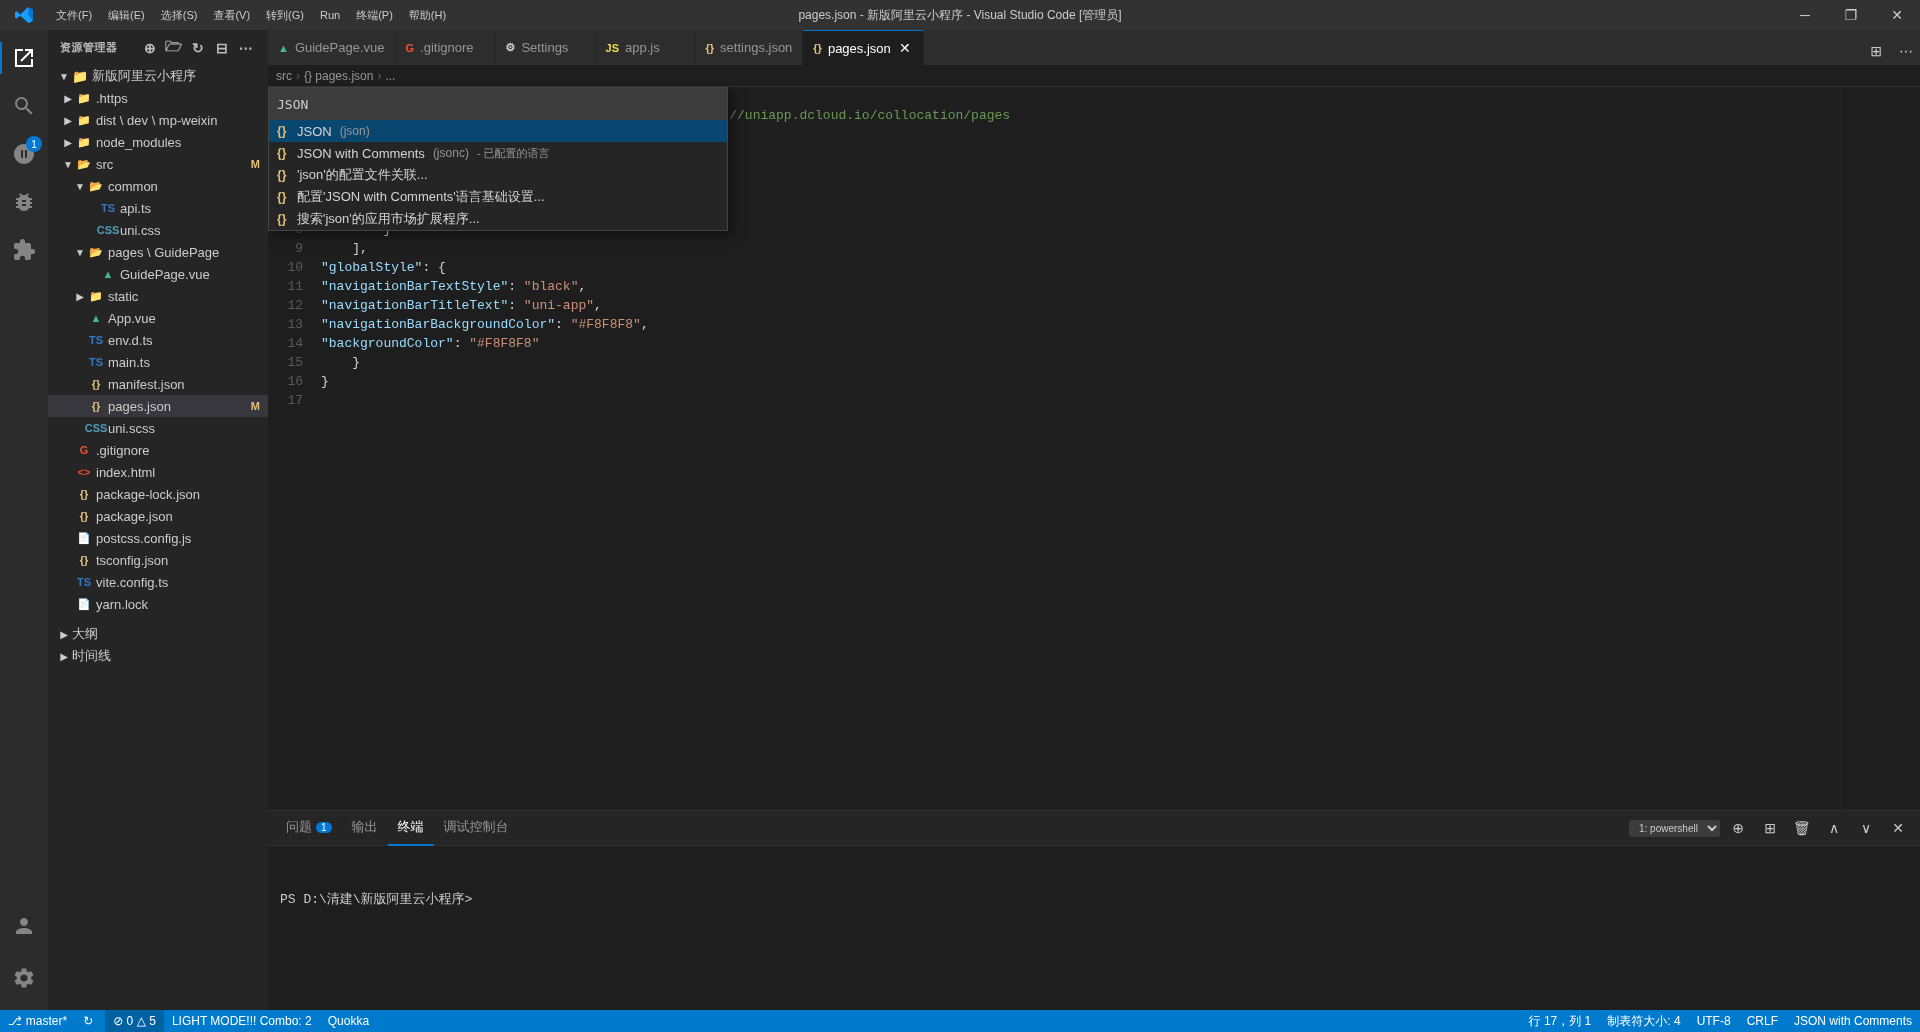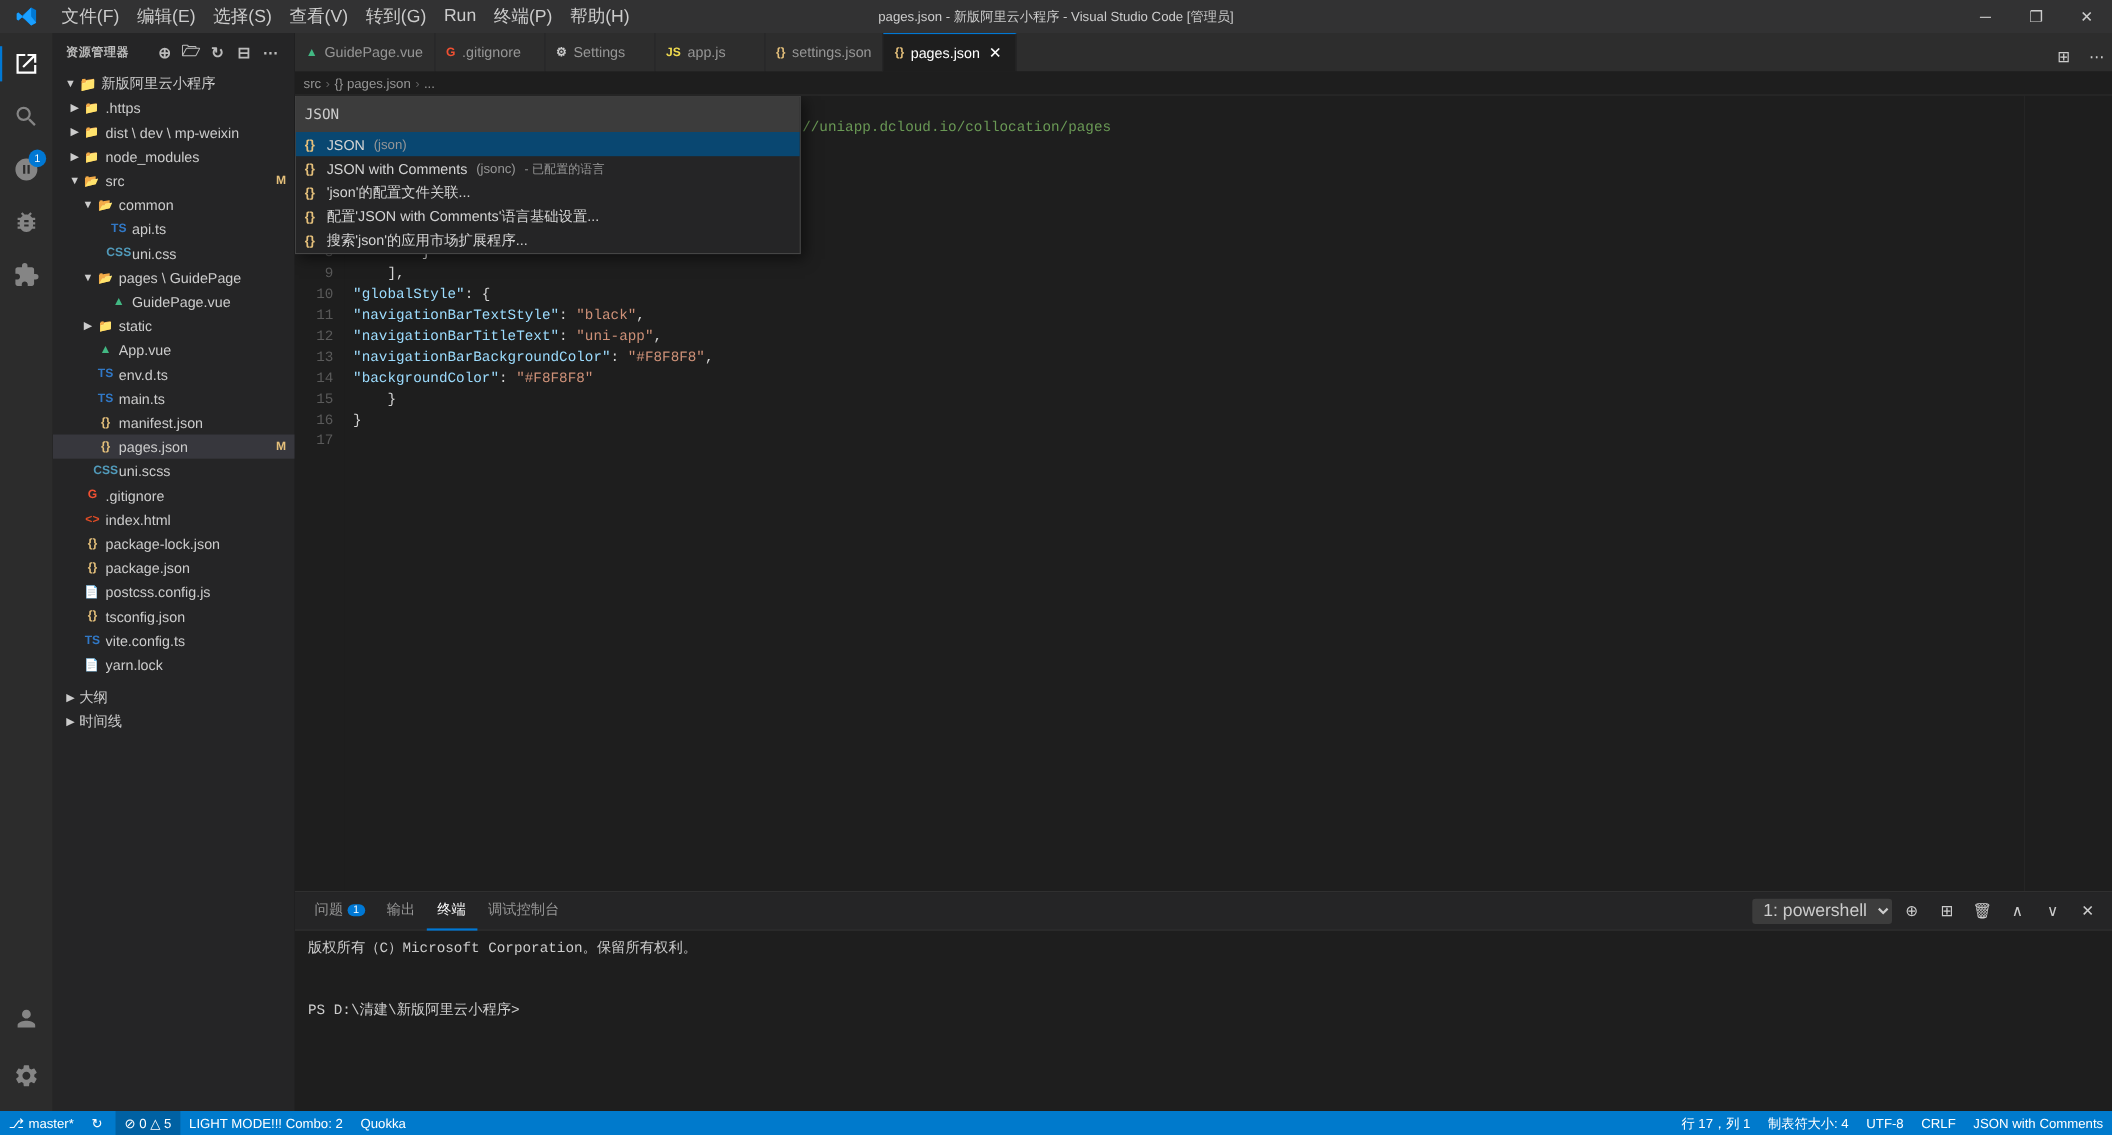--- a/index.html
+++ b/index.html
@@ -48,21 +48,21 @@
     }
     .title-bar-menu {
       position: absolute;
       left: 0;
       display: flex;
       align-items: center;
       height: 30px;
     }
     .title-menu-item {
       padding: 0 8px;
-      font-size: 16px;
+      font-size: 11px;
       color: #cccccc;
       cursor: pointer;
       height: 30px;
       display: flex;
       align-items: center;
     }
 
     
     .main-layout {
       display: flex;
@@ -435,21 +435,21 @@
       justify-content: center;
       cursor: pointer;
       color: #cccccc;
       font-size: 14px;
       border-radius: 3px;
     }
     .terminal-select {
       background: #3c3c3c;
       border: none;
       color: #cccccc;
-      font-size: 16px;
+      font-size: 10px;
       padding: 2px 6px;
       border-radius: 3px;
       cursor: pointer;
     }
     .terminal-content {
       flex: 1;
       padding: 6px 12px;
       font-family: 'Consolas', 'Courier New', monospace;
       font-size: 13px;
       color: #cccccc;
@@ -841,21 +841,20 @@
           </select>
           <div class="terminal-action-btn">⊕</div>
           <div class="terminal-action-btn">⊞</div>
           <div class="terminal-action-btn">🗑</div>
           <div class="terminal-action-btn">∧</div>
           <div class="terminal-action-btn">∨</div>
           <div class="terminal-action-btn">✕</div>
         </div>
       </div>
       <div class="terminal-content" id="terminal-content">
-          <div style="min-height: 19px;">版权所有（C）Microsoft Corporation。保留所有权利。</div>
           <div style="min-height: 19px;"></div>
           <div style="min-height: 19px;"></div>
           <div style="min-height: 19px;">PS D:\清建\新版阿里云小程序&gt; </div>
         </div>
     </div>
   </div>
 </div>
 
 <div class="status-bar">
   <div id="status-left" style="display:flex;">

